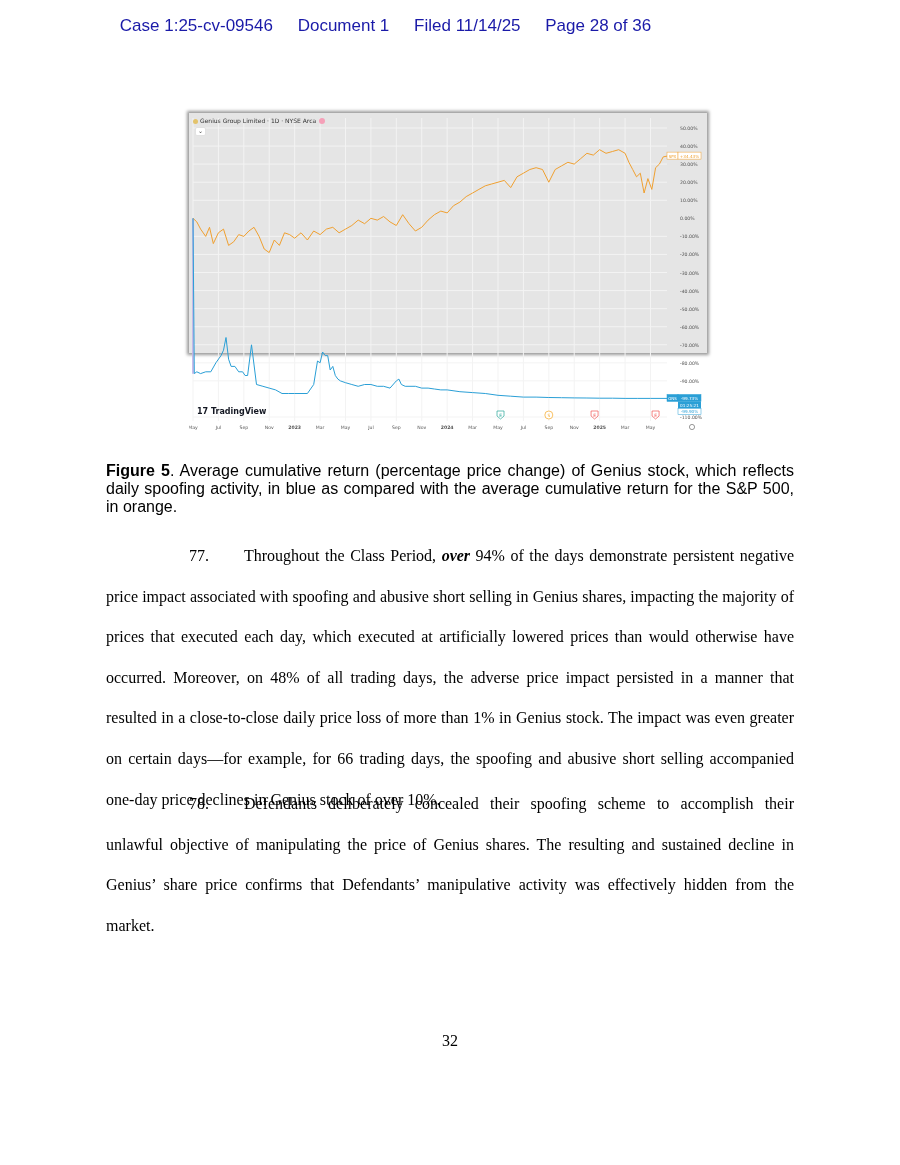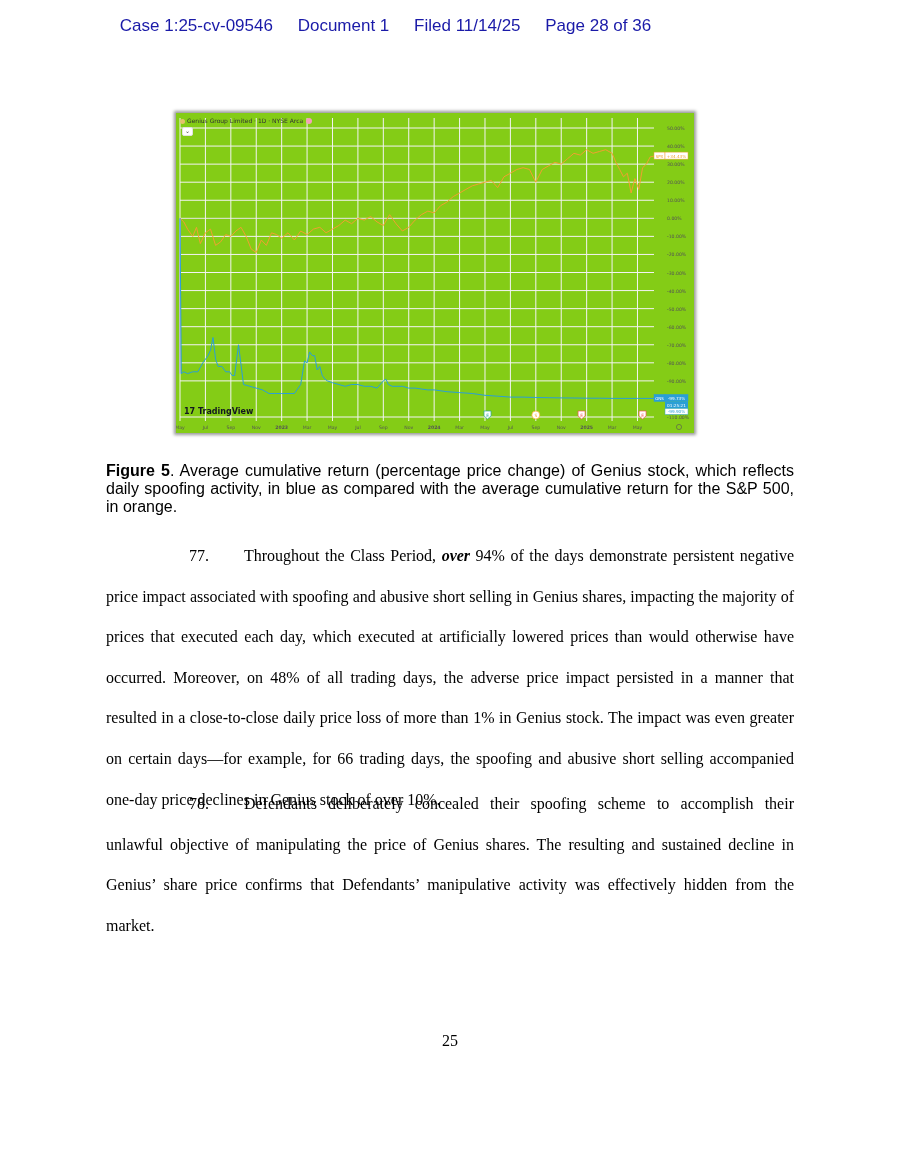--- a/index.html
+++ b/index.html
@@ -4,22 +4,22 @@
 <style>
   html, body { margin: 0; padding: 0; background: #ffffff; }
   body { width: 900px; height: 1165px; position: relative; overflow: hidden; }
   .header {
     position: absolute; top: 16px; left: 0; width: 771px; text-align: center;
     font-family: "Liberation Sans", sans-serif; font-size: 17px; color: #1a1aa8;
     word-spacing: 0;
   }
   .header span { margin: 0 10px; }
   .chart-frame {
-    position: absolute; left: 176px; top: 113px; width: 518px; height: 320px;
-    background: #84cc16; box-shadow: 0 0 3px 2px #9a9a9a;
+    position: absolute; left: 189px; top: 113px; width: 518px; height: 240px;
+    background: #e5e5e5; box-shadow: 0 0 3px 2px #9a9a9a;
   }
   .chart-frame svg { position: absolute; left: 0; top: 0; }
   .chart-title {
     position: absolute; left: 4px; top: 4px; font-family: "DejaVu Sans", sans-serif;
     font-size: 6px; color: #333;
   }
   .chart-title .dot { display:inline-block; width:5px; height:5px; border-radius:50%; background:#e3c36b; margin-right:2px; vertical-align:middle;}
   .chart-title .badge { display:inline-block; width:6px; height:6px; border-radius:50%; background:#f5a0b8; margin-left:3px; vertical-align:middle;}
   .collapse-btn {
     position: absolute; left: 6px; top: 14px; width: 9px; height: 7px; font-size: 6px;
@@ -159,13 +159,13 @@
   <div class="collapse-btn">⌄</div>
   <div class="tv-logo"><span>𝟭𝟳 </span><span>TradingView</span></div>
 </div>
 
 <div class="caption"><b>Figure 5</b><span>. Average cumulative return (percentage price change) of Genius stock, which reflects daily spoofing activity, in blue as compared with the average cumulative return for the S&amp;P 500, in orange.</span></div>
 
 <div class="para" style="top:536px;"><span class="num">77.</span><span>Throughout the Class Period, </span><b><i>over</i></b><span> 94% of the days demonstrate persistent negative price impact associated with spoofing and abusive short selling in Genius shares, impacting the majority of prices that executed each day, which executed at artificially lowered prices than would otherwise have occurred. Moreover, on 48% of all trading days, the adverse price impact persisted in a manner that resulted in a close-to-close daily price loss of more than 1% in Genius stock. The impact was even greater on certain days—for example, for 66 trading days, the spoofing and abusive short selling accompanied one-day price declines in Genius stock of over 10%.</span></div>
 
 <div class="para" style="top:784px;"><span class="num">78.</span><span>Defendants deliberately concealed their spoofing scheme to accomplish their unlawful objective of manipulating the price of Genius shares. The resulting and sustained decline in Genius’ share price confirms that Defendants’ manipulative activity was effectively hidden from the market.</span></div>
 
-<div class="page-num">25</div>
+<div class="page-num">32</div>
 
 </body></html>

